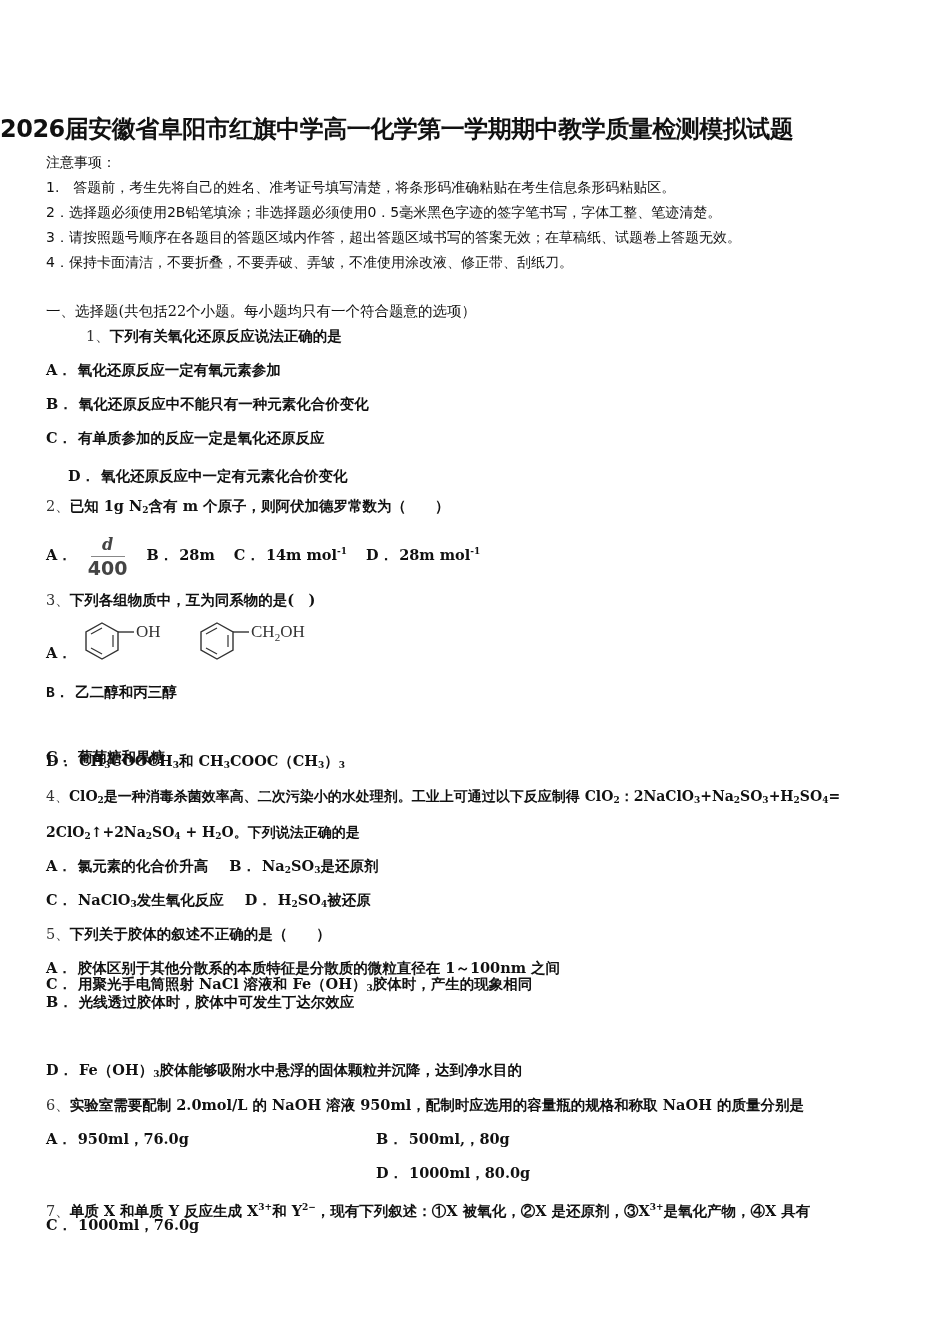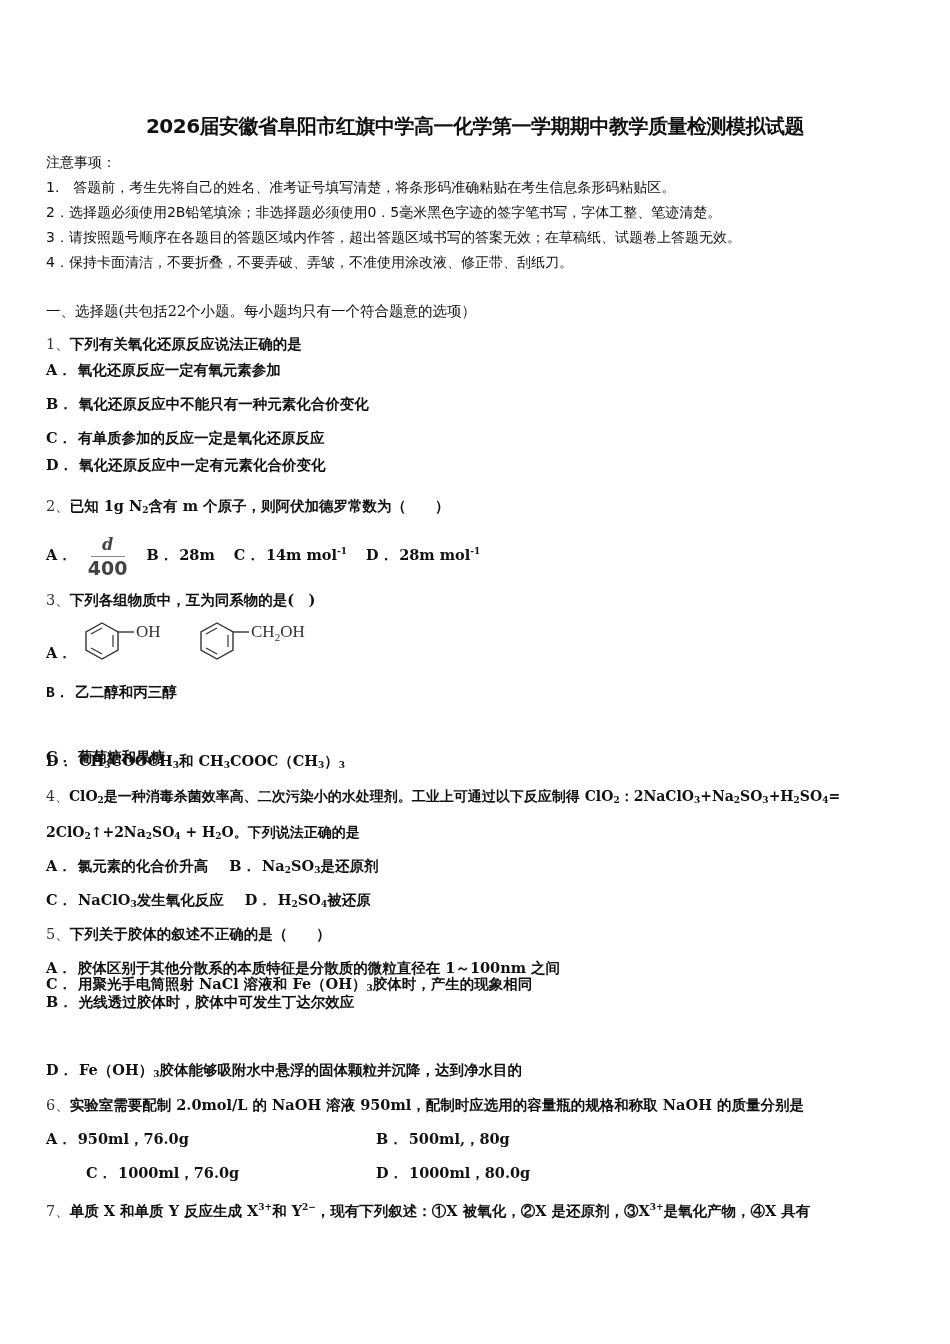--- a/index.html
+++ b/index.html
@@ -1,18 +1,18 @@
 <!DOCTYPE html>
 <html><head>
 <meta charset="utf-8">
 <style>
   html, body { margin: 0; padding: 0; background: #ffffff; }
   body { width: 950px; height: 1344px; position: relative; overflow: hidden; color: #111; font-family: "DejaVu Serif", "Liberation Serif", serif; }
   .page { position: absolute; left: 0; top: 0; width: 950px; height: 1344px; }
-  .title { position: absolute; left: 0; width: 950px; top: 113px; text-align: center; font-family: "DejaVu Sans", "Liberation Sans", sans-serif; font-weight: bold; font-size: 20px; letter-spacing: -0.5px; }
+  .title { position: absolute; left: 0; width: 950px; top: 113px; text-align: left; font-family: "DejaVu Sans", "Liberation Sans", sans-serif; font-weight: bold; font-size: 24px; letter-spacing: -0.5px; }
   .line { position: absolute; left: 46px; white-space: nowrap; font-size: 14.5px; line-height: 20px; }
   .notice { font-family: "DejaVu Sans", "Liberation Sans", sans-serif; font-size: 14px; }
   .q { font-weight: bold; }
   .num { font-weight: normal; color: #333; }
   .opt-letter { font-weight: bold; margin-right: 6px; }
   .bold { font-weight: bold; }
   sub { font-size: 9px; vertical-align: -2px; }
   sup { font-size: 9px; vertical-align: 6px; }
   .frac { display: inline-block; vertical-align: middle; text-align: center; margin: 0 14px 0 10px; font-style: normal; }
   .frac .top { display: block; font-style: italic; font-size: 16px; line-height: 18px; color: #444; font-family: "DejaVu Serif", serif; }
@@ -29,27 +29,27 @@
   <div class="title">2026届安徽省阜阳市红旗中学高一化学第一学期期中教学质量检测模拟试题</div>
 
   <div class="line notice" style="top:152px;">注意事项：</div>
   <div class="line notice" style="top:177px;">1.　答题前，考生先将自己的姓名、准考证号填写清楚，将条形码准确粘贴在考生信息条形码粘贴区。</div>
   <div class="line notice" style="top:202px;">2．选择题必须使用2B铅笔填涂；非选择题必须使用0．5毫米黑色字迹的签字笔书写，字体工整、笔迹清楚。</div>
   <div class="line notice" style="top:227px;">3．请按照题号顺序在各题目的答题区域内作答，超出答题区域书写的答案无效；在草稿纸、试题卷上答题无效。</div>
   <div class="line notice" style="top:252px;">4．保持卡面清洁，不要折叠，不要弄破、弄皱，不准使用涂改液、修正带、刮纸刀。</div>
 
   <div class="line" style="top:301px;">一、选择题(共包括22个小题。每小题均只有一个符合题意的选项）</div>
 
-  <div class="line" style="top:334px;">
+  <div class="line" style="top:326px;margin-left:40px;">
     <span class="num">1、</span><span class="q">下列有关氧化还原反应说法正确的是</span>
   </div>
   <div class="line" style="top:360px;"><span class="opt-letter">A．</span><span class="bold">氧化还原反应一定有氧元素参加</span></div>
   <div class="line" style="top:428px;"><span class="opt-letter">C．</span><span class="bold">有单质参加的反应一定是氧化还原反应</span></div>
   <div class="line" style="top:394px;"><span class="opt-letter">B．</span><span class="bold">氧化还原反应中不能只有一种元素化合价变化</span></div>
-  <div class="line" style="top:455px;"><span class="opt-letter">D．</span><span class="bold">氧化还原反应中一定有元素化合价变化</span></div>
+  <div class="line" style="top:466px;margin-left:22px;"><span class="opt-letter">D．</span><span class="bold">氧化还原反应中一定有元素化合价变化</span></div>
 
   <div class="line" style="top:496px;">
     <span class="num">2、</span><span class="q"><span>已知 1g N</span><sub>2</sub><span>含有 m 个原子，则阿伏加德罗常数为（　　）</span></span>
   </div>
   <div class="line bold" style="top:528px; line-height:46px;">
     <span><span class="opt-letter">A．</span><span class="frac"><span class="top">d</span><span class="bar"></span><span class="bot">400</span></span></span>
     <span style="margin-right:14px;"><span class="opt-letter">B．</span><span>28m</span></span>
     <span style="margin-right:14px;"><span class="opt-letter">C．</span><span>14m mol</span><sup>-1</sup></span>
     <span><span class="opt-letter">D．</span><span>28m mol</span><sup>-1</sup></span>
   </div>
@@ -105,20 +105,20 @@
   <div class="line bold" style="top:958px;"><span class="opt-letter">A．</span><span>胶体区别于其他分散系的本质特征是分散质的微粒直径在 1～100nm 之间</span></div>
   <div class="line bold" style="top:992px;"><span class="opt-letter">B．</span><span>光线透过胶体时，胶体中可发生丁达尔效应</span></div>
   <div class="line bold" style="top:974px;"><span class="opt-letter">C．</span><span>用聚光手电筒照射 NaCl 溶液和 Fe（OH）</span><sub>3</sub><span>胶体时，产生的现象相同</span></div>
   <div class="line bold" style="top:1060px;"><span class="opt-letter">D．</span><span>Fe（OH）</span><sub>3</sub><span>胶体能够吸附水中悬浮的固体颗粒并沉降，达到净水目的</span></div>
 
   <div class="line" style="top:1095px;">
     <span class="num">6、</span><span class="q">实验室需要配制 2.0mol/L 的 NaOH 溶液 950ml，配制时应选用的容量瓶的规格和称取 NaOH 的质量分别是</span>
   </div>
   <div class="line bold" style="top:1129px;"><span class="opt-letter">A．</span><span>950ml，76.0g</span></div>
   <div class="line bold col2" style="top:1129px;"><span class="opt-letter">B．</span><span>500ml,，80g</span></div>
-  <div class="line bold" style="top:1163px;margin-left:40px;"><span class="opt-letter">C．</span><span>1000ml，76.0g</span></div>
+  <div class="line bold" style="top:1215px;"><span class="opt-letter">C．</span><span>1000ml，76.0g</span></div>
   <div class="line bold col2" style="top:1163px;"><span class="opt-letter">D．</span><span>1000ml，80.0g</span></div>
 
   <div class="line bold" style="top:1197px;">
     <span class="num">7、</span><span>单质 X 和单质 Y 反应生成 X</span><sup>3+</sup><span>和 Y</span><sup>2−</sup><span>，现有下列叙述：①X 被氧化，②X 是还原剂，③X</span><sup>3+</sup><span>是氧化产物，④X 具有</span>
   </div>
 
 </div>
 
 </body></html>

